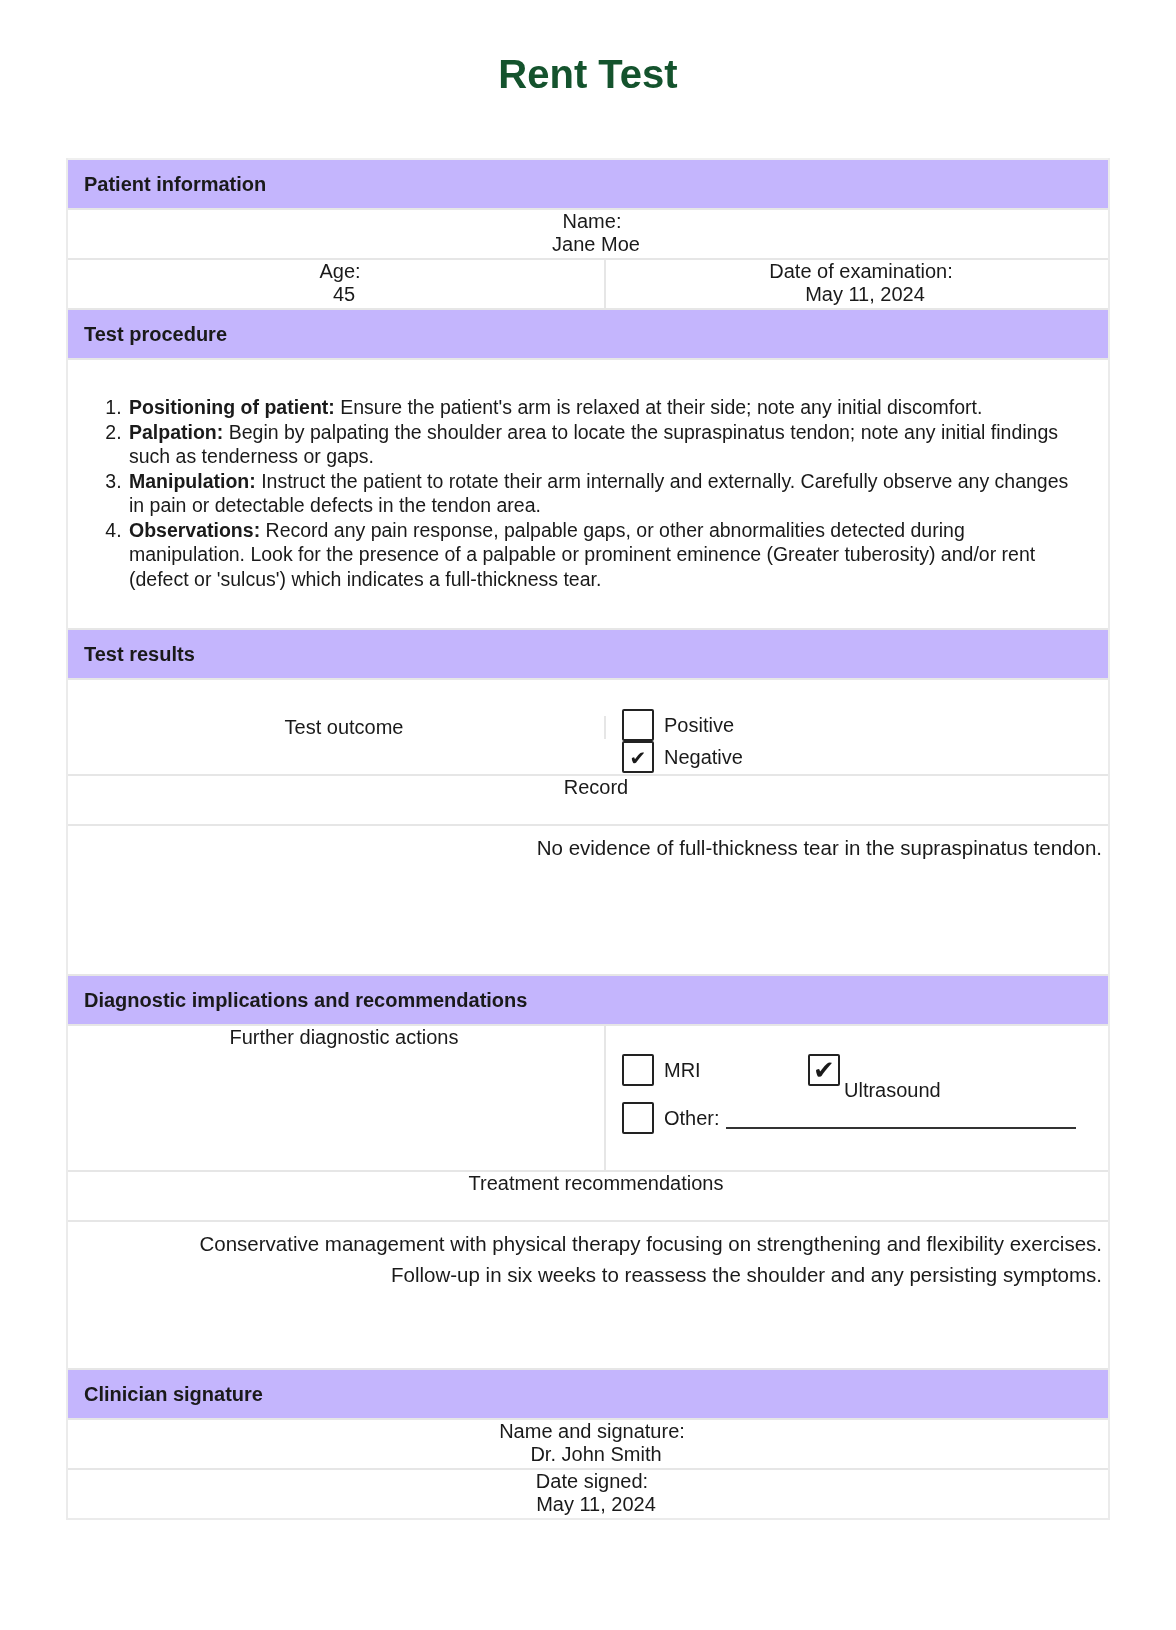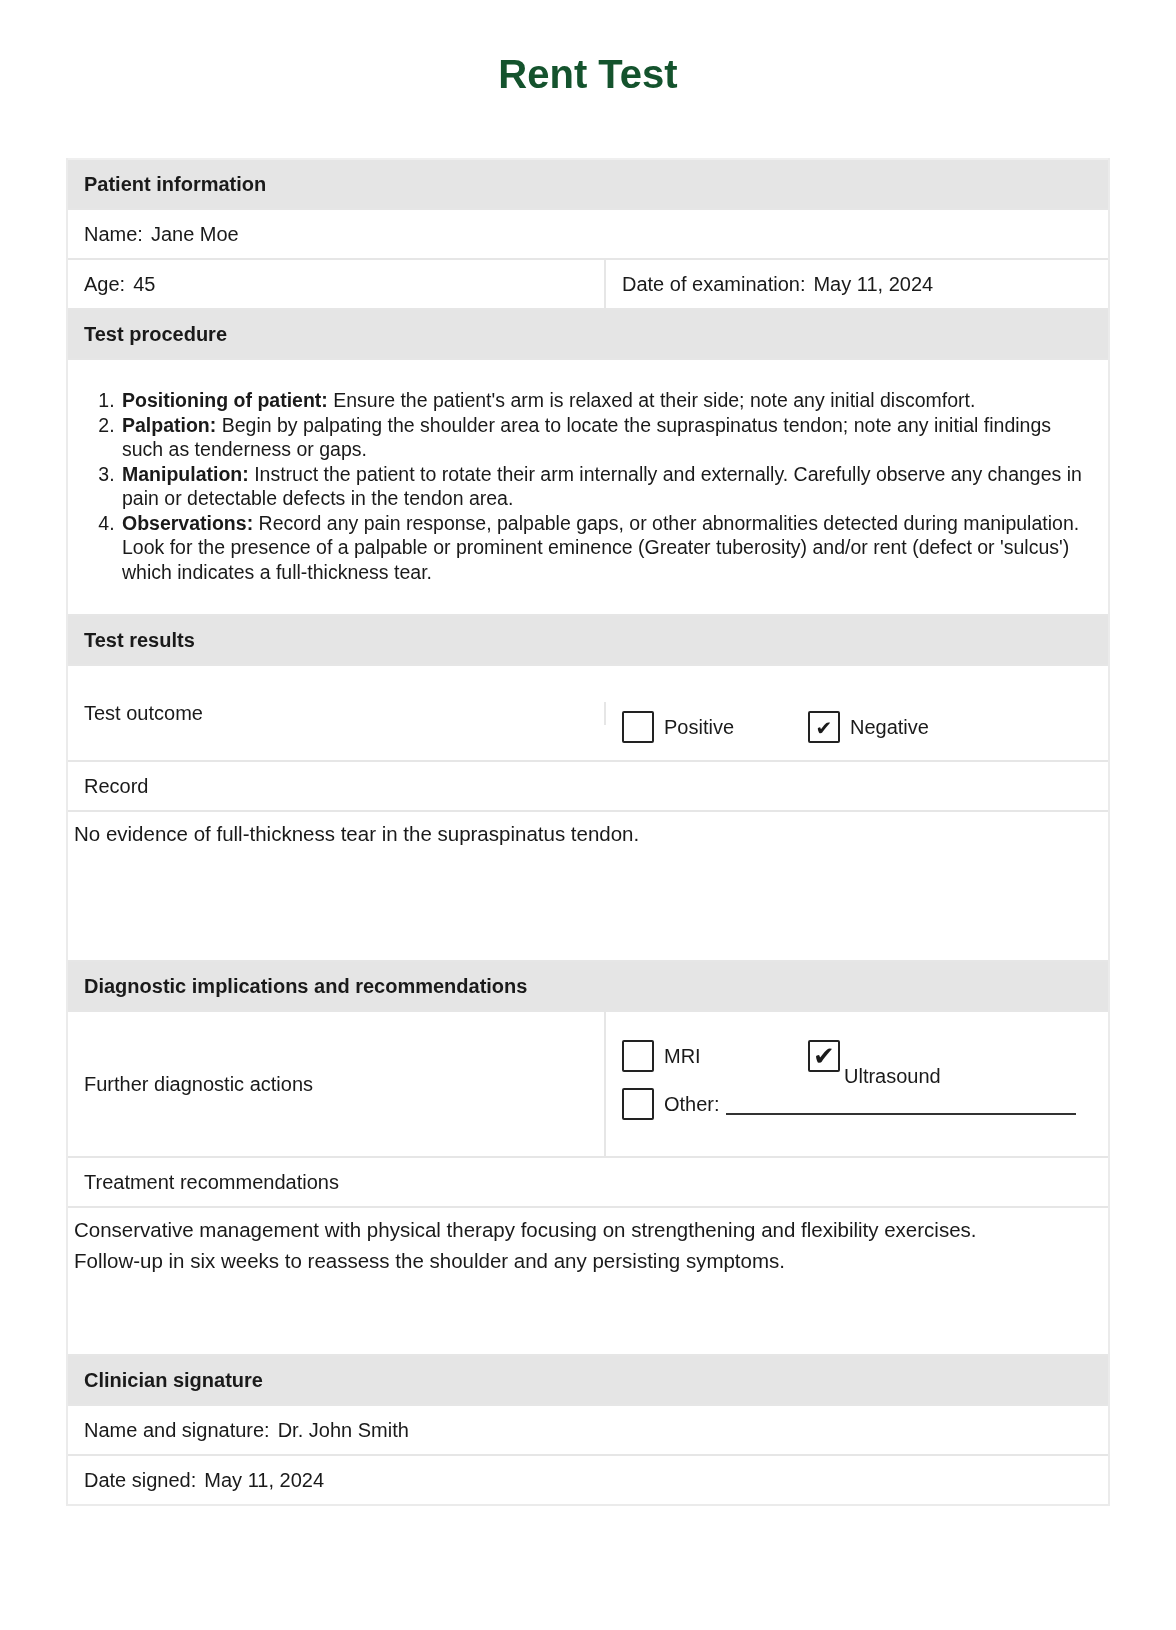--- a/index.html
+++ b/index.html
@@ -1,33 +1,33 @@
 <!DOCTYPE html>
 <html><head>
 <meta charset="utf-8">
 <style>
   html, body { margin:0; padding:0; background:#ffffff; }
   body { width:1176px; height:1630px; position:relative; font-family:"Liberation Sans", sans-serif; color:#1a1a1a; }
   .title { position:absolute; left:0; width:1176px; top:52px; text-align:center; font-size:40px; font-weight:bold; color:#14532d; }
   .doc { position:absolute; left:66px; top:158px; width:1044px; border:2px solid #ebebeb; border-top:none; box-sizing:border-box; }
   .row { display:flex; border-top:2px solid #e6e6e6; box-sizing:border-box; }
   .row:first-child { border-top:2px solid #efefef; }
-  .hdr { background:#e5e5e5; height:50px; align-items:center; padding-left:16px; font-weight:bold; font-size:20px; }
-  .cell { height:48px; display:flex; align-items:center; padding-left:16px; font-size:20px; box-sizing:border-box; }
+  .hdr { background:#c4b5fd; height:50px; align-items:center; padding-left:16px; font-weight:bold; font-size:20px; }
+  .cell { height:48px; display:flex; align-items:center; padding-left:16px; font-size:20px; box-sizing:border-box;flex-direction:column; }
   .full { flex:1; }
   .half-l { width:538px; border-right:2px solid #e6e6e6; }
   .half-r { flex:1; }
   .lbl { margin-right:8px; }
   .proc { padding:28px 20px 30px 24px; font-size:19.5px; line-height:24.5px; }
-  .proc ol { margin:0; padding-left:28px; }
+  .proc ol { margin:7px; padding-left:28px; }
   .proc li { padding-left:2px; }
   .proc b { font-weight:bold; }
   .chk { display:inline-block; width:32px; height:32px; border:2px solid #222; border-radius:2px; box-sizing:border-box; vertical-align:middle; text-align:center; line-height:28px; font-size:24px; margin-right:10px; }
   .opt { display:inline-flex; align-items:center; font-size:20px; }
-  .freetext { padding:6px 6px 0 6px; font-size:20.5px; line-height:31px; box-sizing:border-box; }
+  .freetext { padding:6px 6px 0 6px; font-size:20.5px; line-height:31px; box-sizing:border-box;text-align:right; }
   .other-line { display:inline-block; width:350px; border-bottom:2px solid #333; height:20px; margin-left:6px; }
 </style>
 </head>
 <body>
 
 <div class="title">Rent Test</div>
 
 <div class="doc">
 
   <div class="row hdr">Patient information</div>

